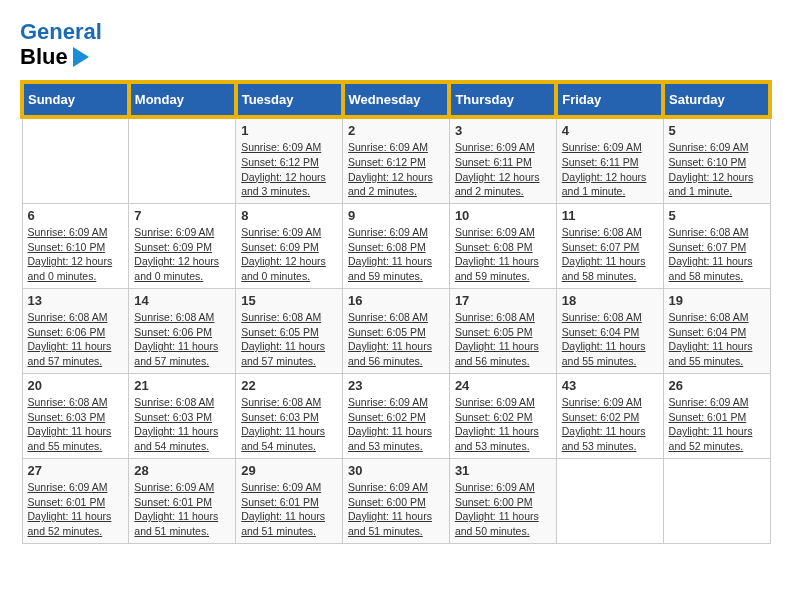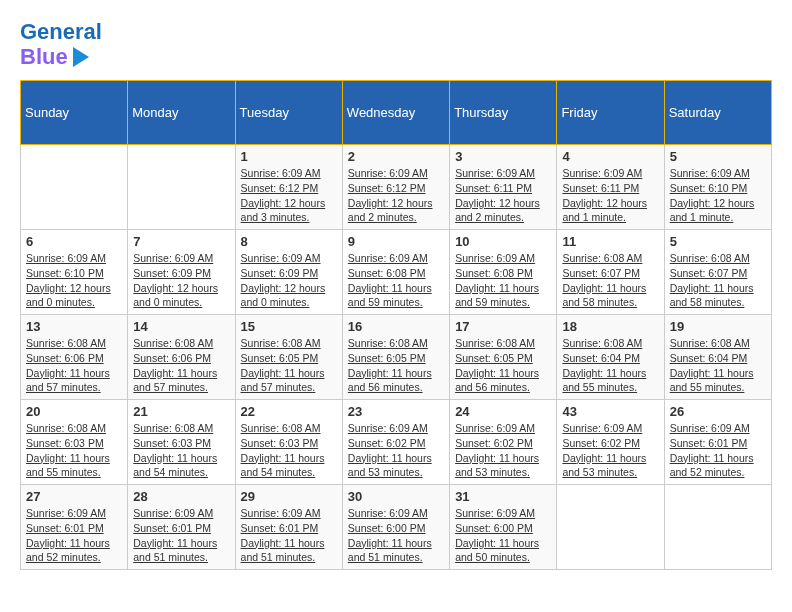--- a/index.html
+++ b/index.html
@@ -33,25 +33,25 @@
       color: #555;
     }
     table {
       width: 100%;
       border-collapse: collapse;
       table-layout: fixed;
     }
     thead tr th {
       background-color: #2563b0;
       color: white;
-      padding: 24px 4px;
+      padding: 8px 4px;
       font-size: 13px;
-      font-weight: normal;
+      font-weight: bold;
       text-align: left;
-      border: 1px solid #eab308;
+      border: 4px solid #eab308;
     }
     tbody tr td {
       border: 1px solid #ccc;
       vertical-align: top;
       padding: 4px 5px;
       min-height: 80px;
       height: 85px;
       background: #fff;
     }
     tbody tr:nth-child(odd) td {
@@ -78,21 +78,21 @@
 
 <div class="header">
   <div class="logo">
     <div>
       <div style="display:flex;align-items:center;">
         <div>
           <div style="font-size:22px;font-weight:bold;color:#333;line-height:1.1;">
             <span style="color:#1a6bb5;">General</span>
           </div>
           <div style="display:flex;align-items:center;">
-            <span style="font-size:22px;font-weight:bold;color:#8b5cf6;">Blue</span>
+            <span style="font-size:22px;font-weight:bold;color:#000000;">Blue</span>
             <div style="width:0;height:0;border-top:10px solid transparent;border-bottom:10px solid transparent;border-left:16px solid #1a8cd8;margin-left:5px;"></div>
           </div>
         </div>
       </div>
     </div>
   </div>
   <div class="title-area">
     <div class="month-title"></div>
     <div class="location"></div>
   </div>

